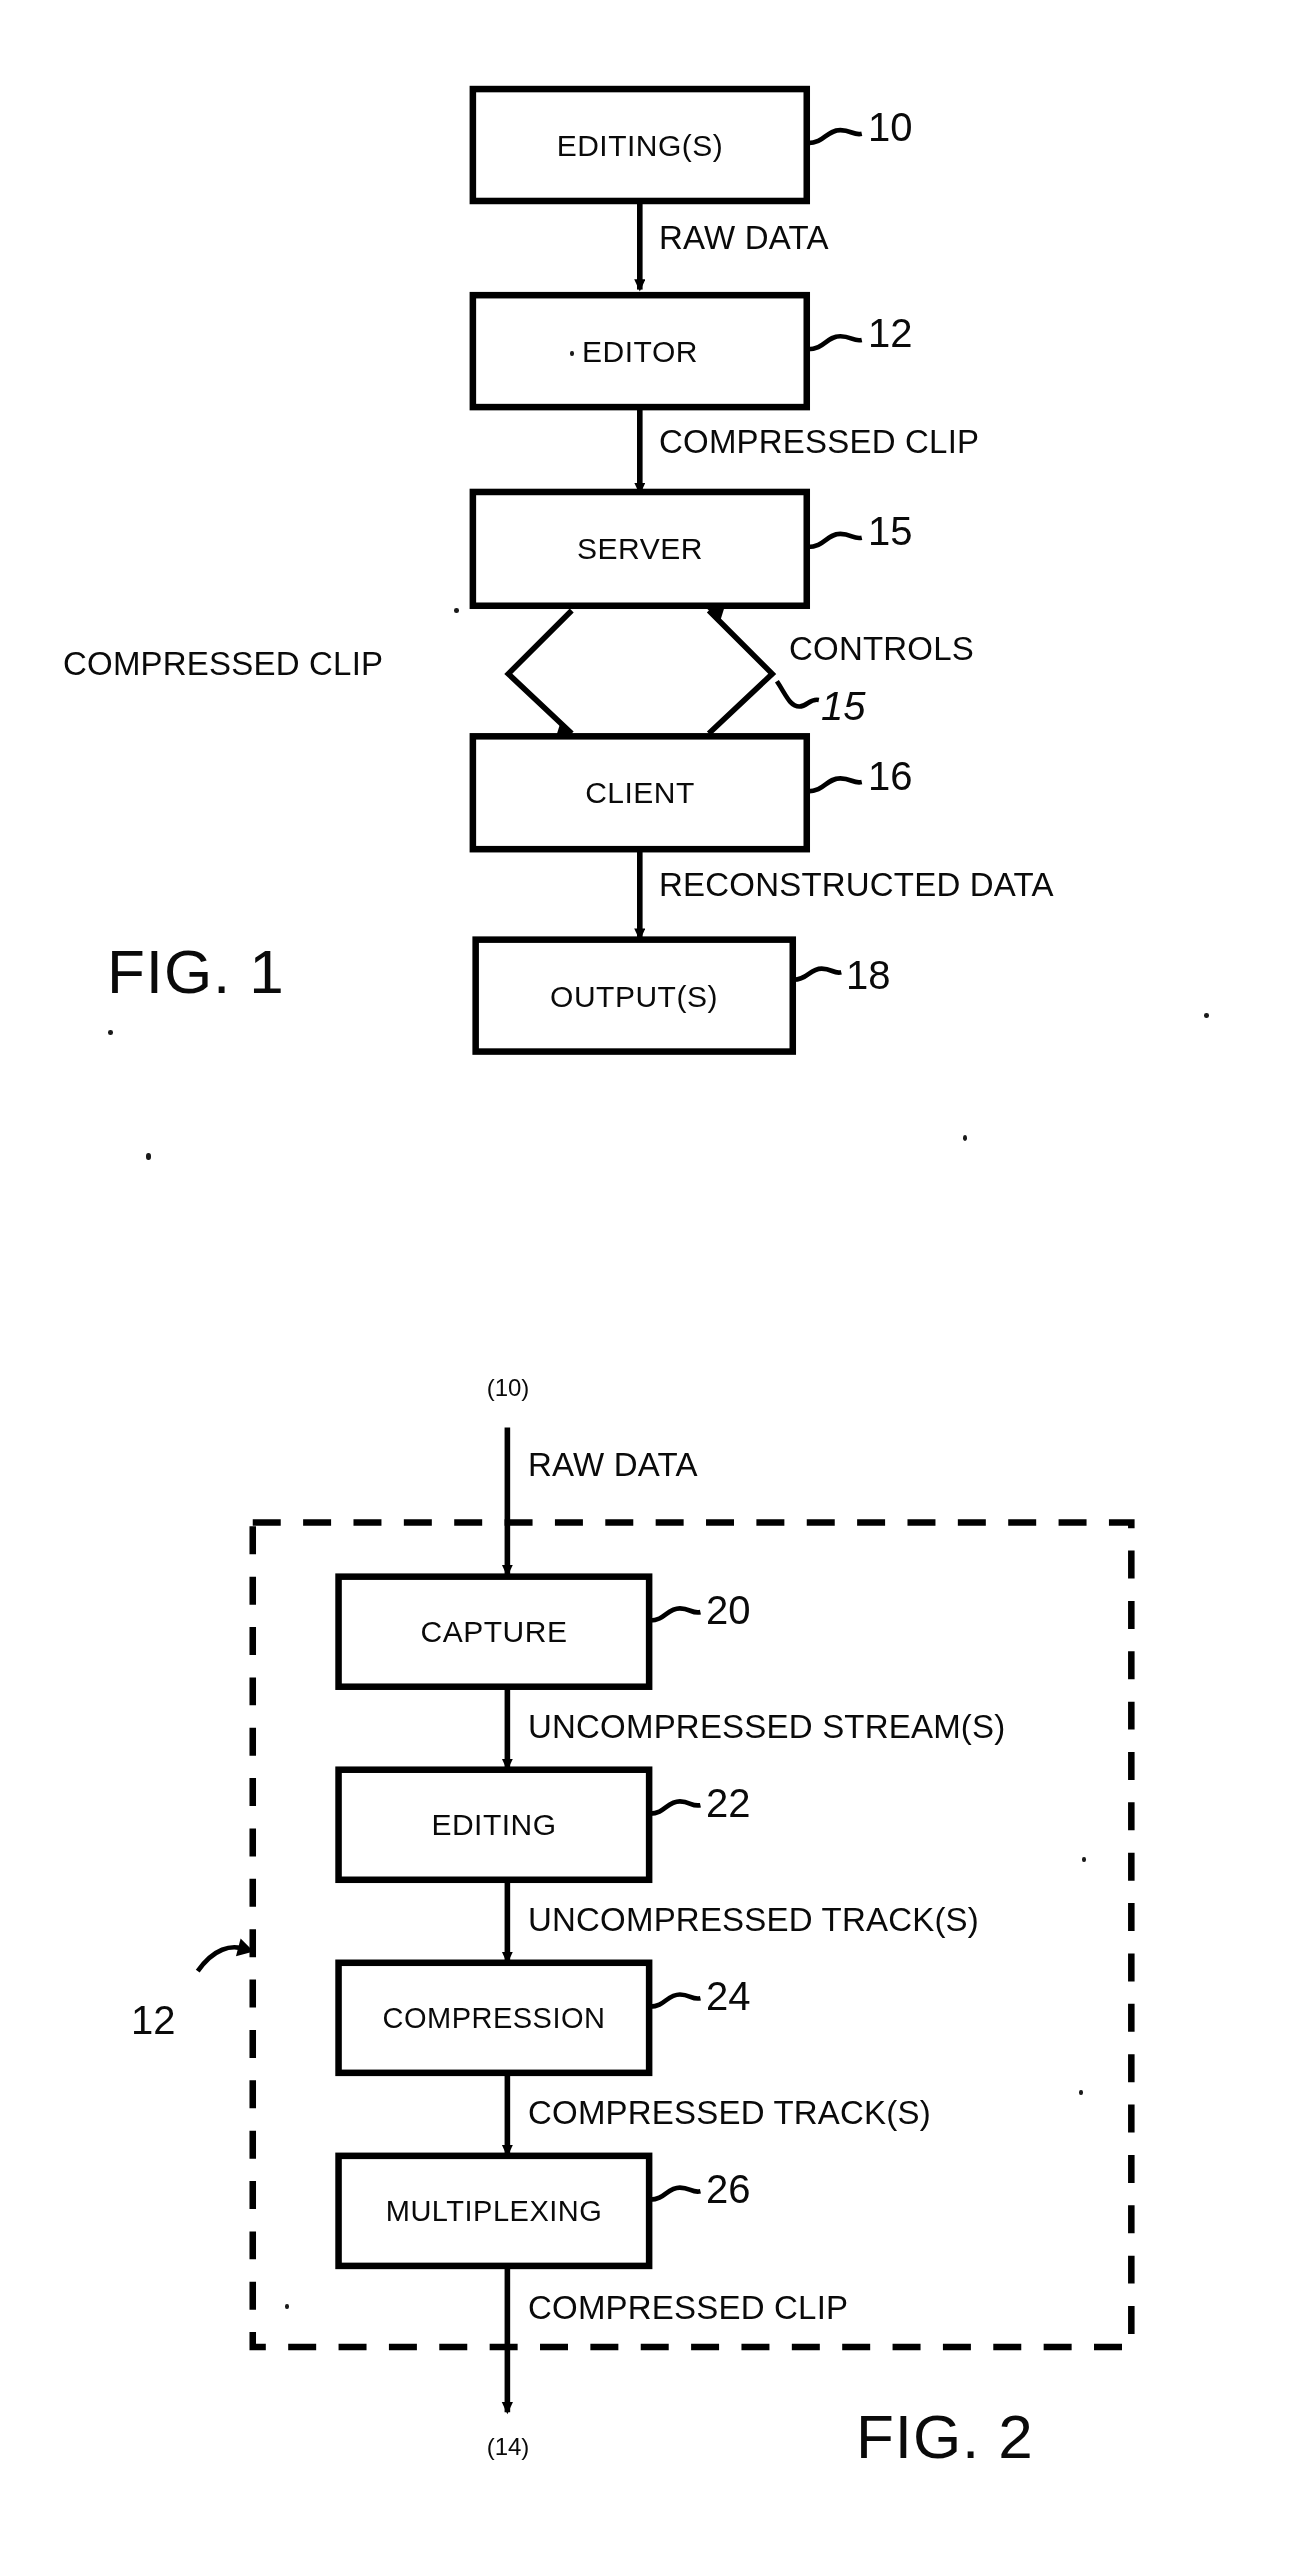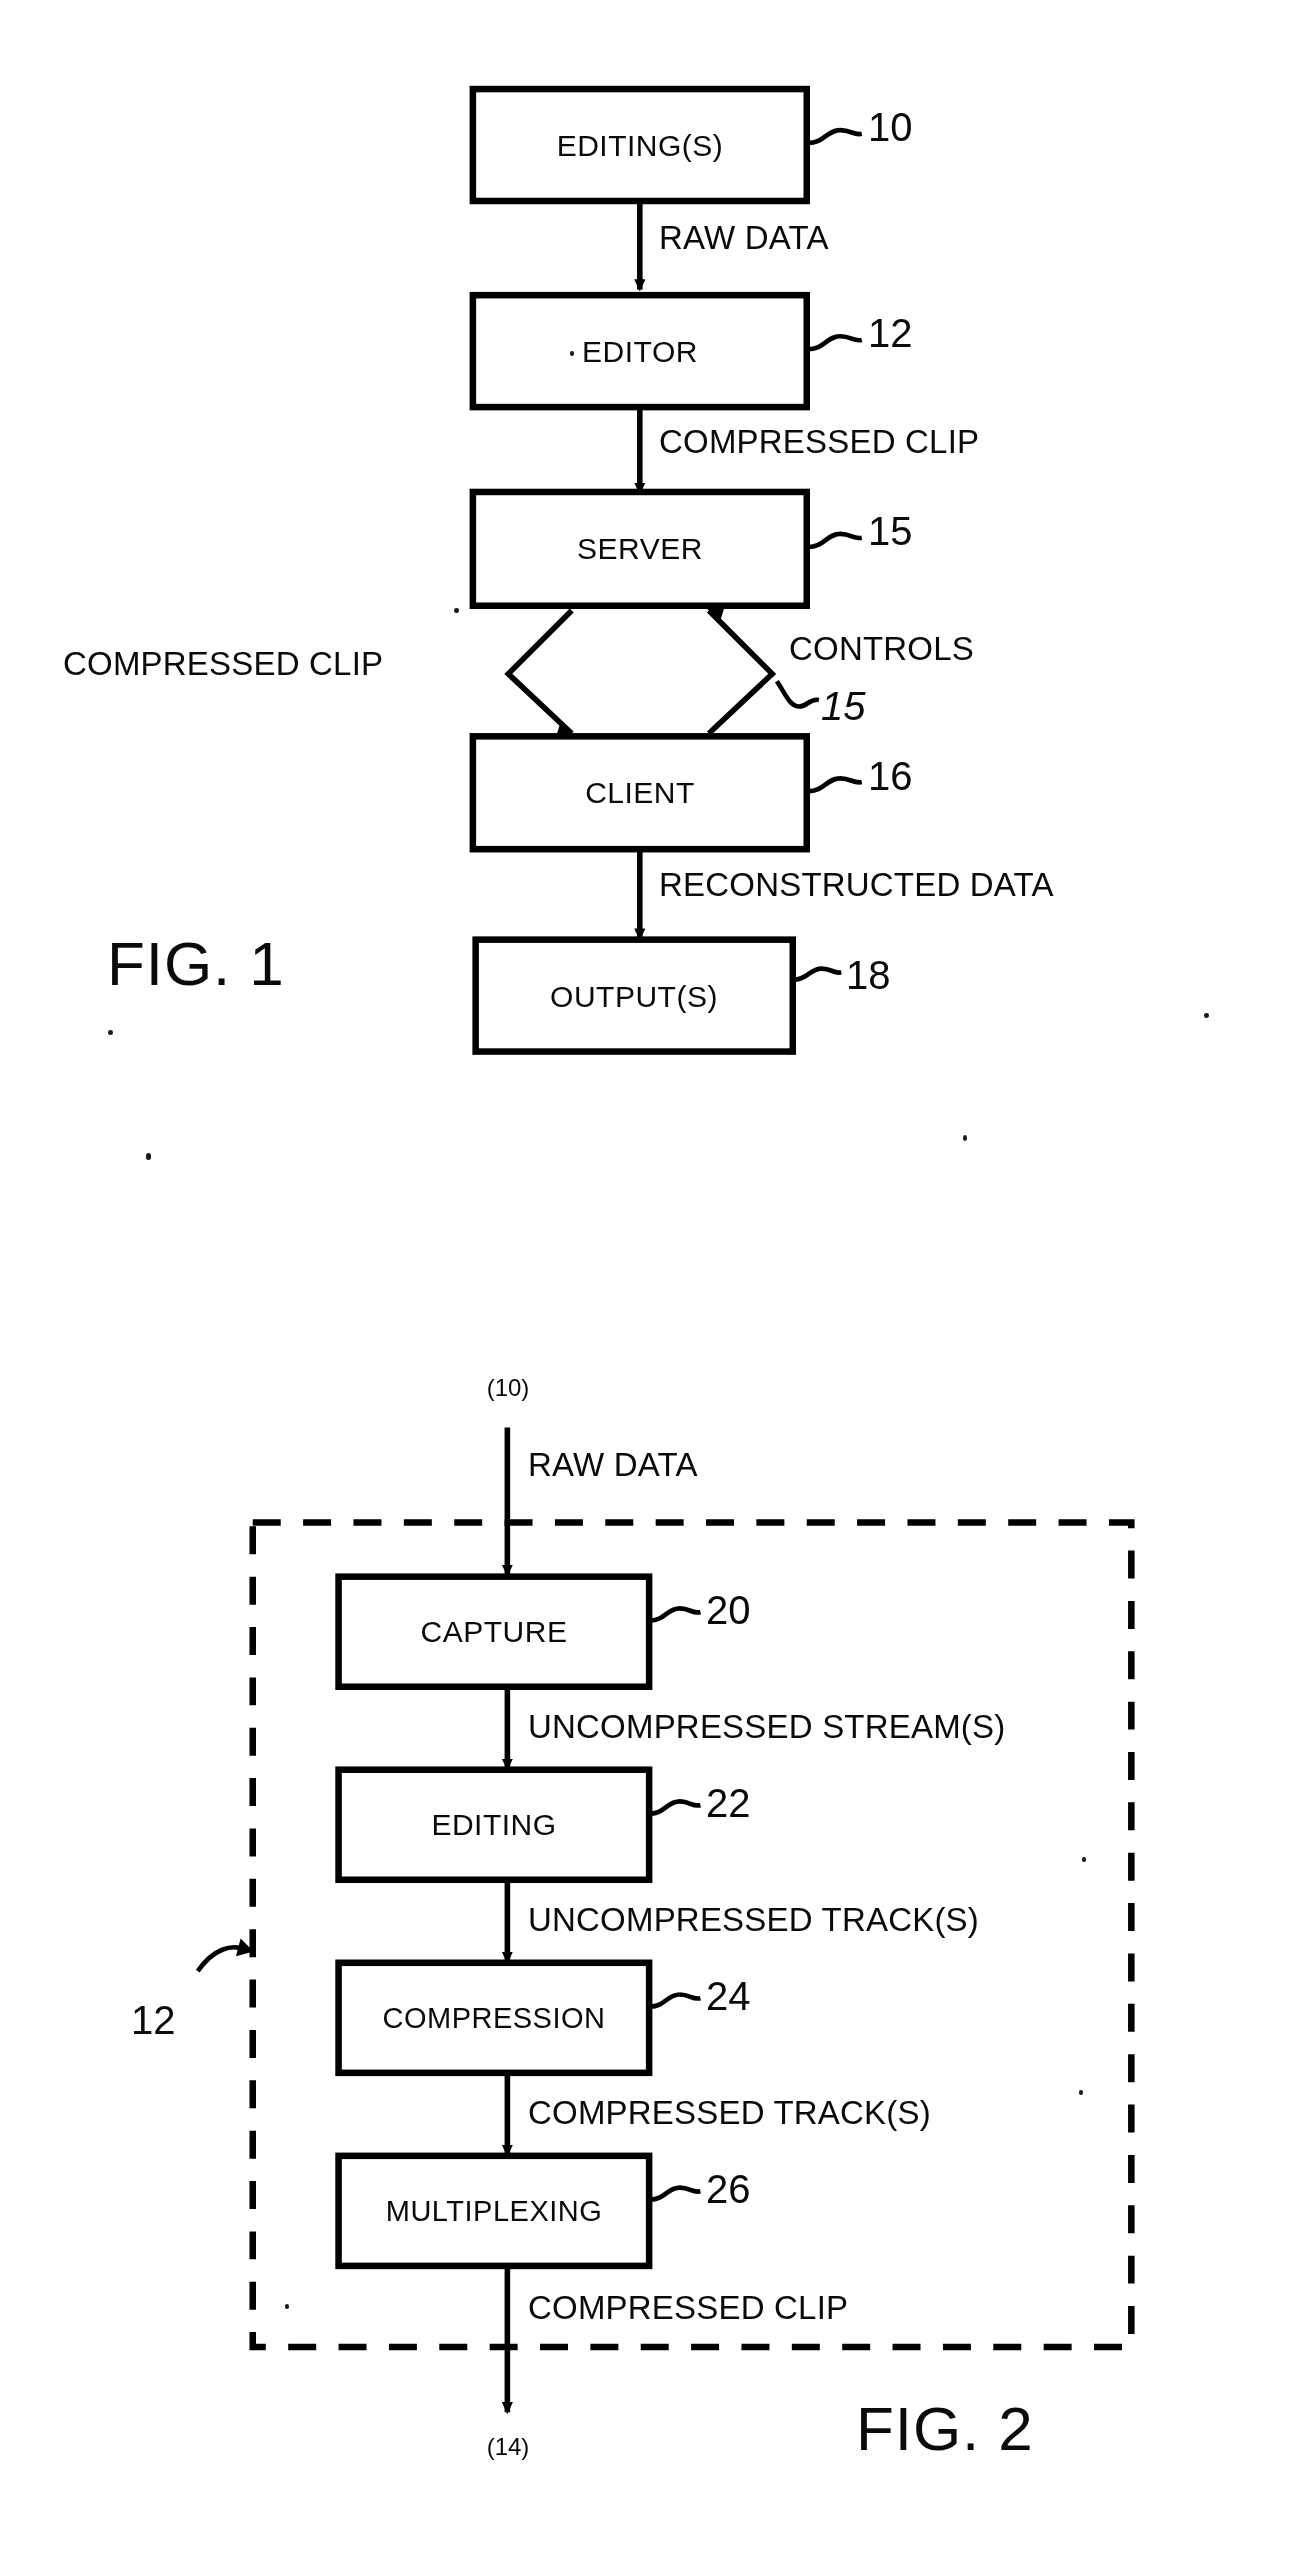--- a/index.html
+++ b/index.html
@@ -40,20 +40,21 @@
   .flow-label {
     font-size: 33px;
     letter-spacing: 0.2px;
   }
   .ref-num {
     font-size: 40px;
   }
   .fig-title {
     font-size: 62px;
     letter-spacing: 0.9px;
+    margin-top: 8px;
   }
   .paren-ref {
     font-size: 24px;
     text-align: right;
   }
   .center {
     transform: translateX(-50%);
   }
   .speck {
     position: absolute;

